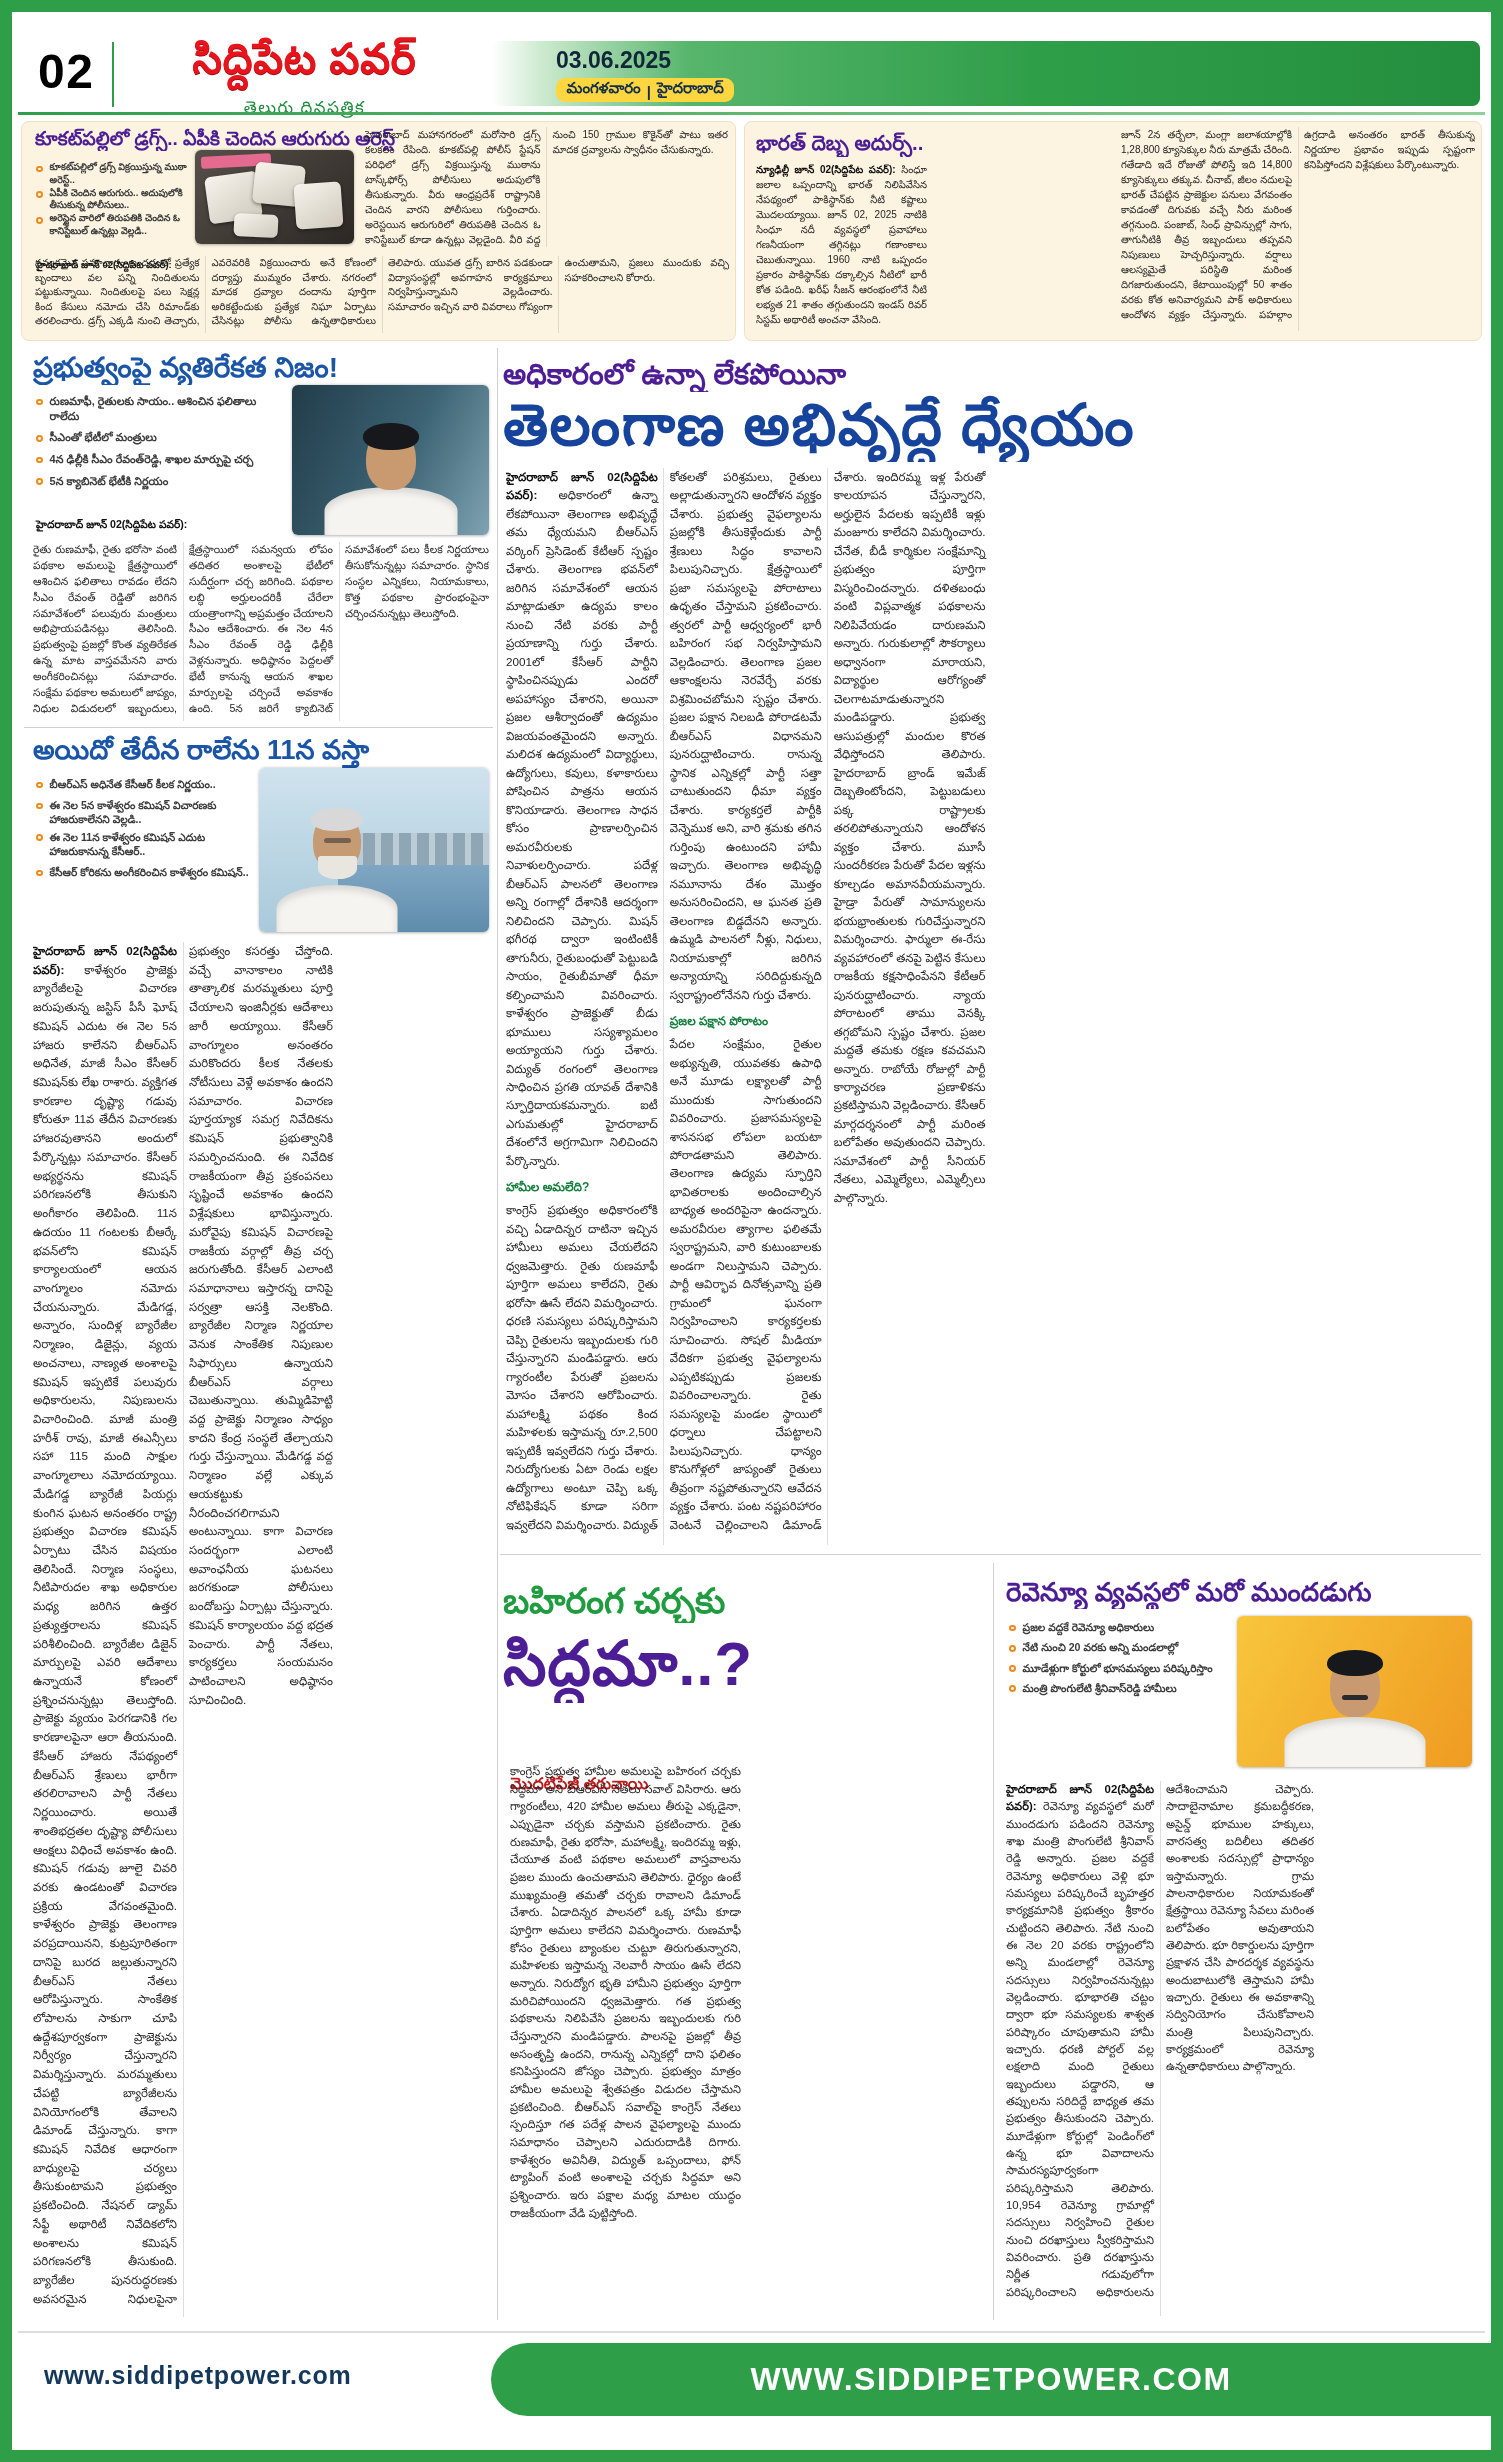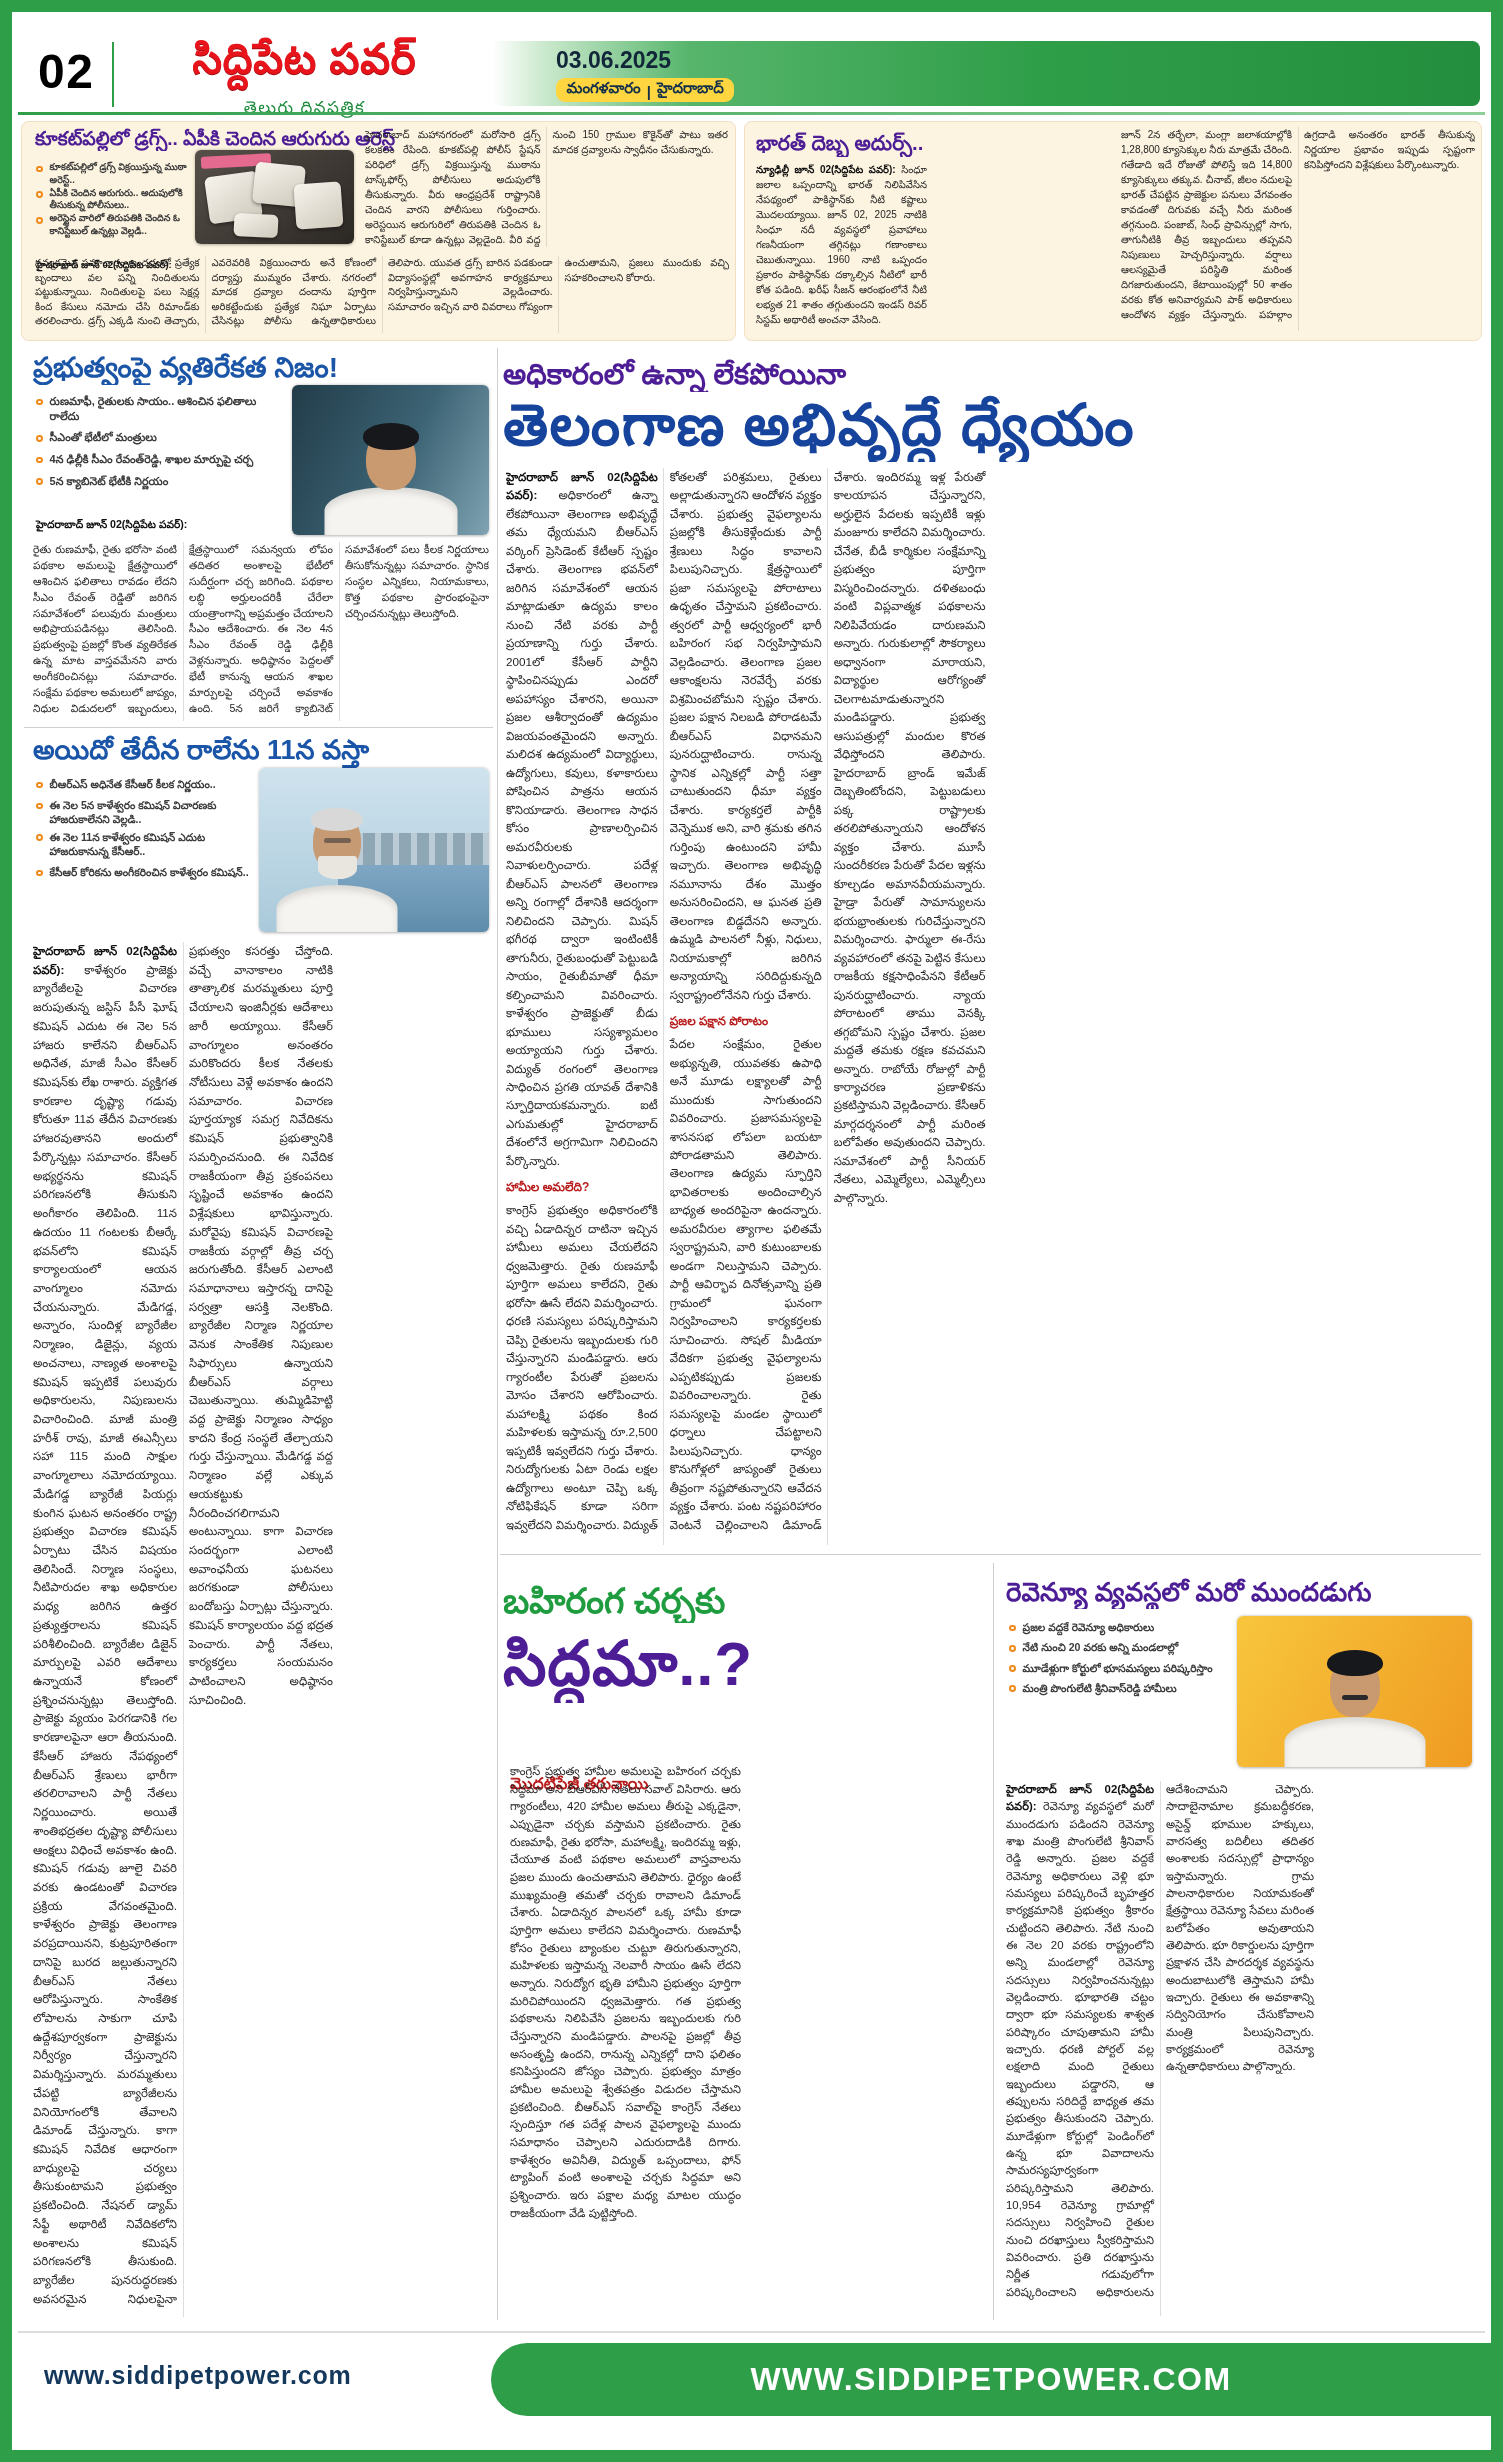--- a/index.html
+++ b/index.html
@@ -24,21 +24,21 @@
 .hl{line-height:1.25;white-space:nowrap;overflow:hidden}
 .hl-red{color:#4c1d95;font-weight:700}
 .hl-blue{color:#1b55a8;font-weight:800}
 .hl-green{color:#1f9c3f;font-weight:800}
 .center{}
 .cols{text-align:justify;color:#1f1f1f;overflow:hidden;column-fill:auto;column-gap:12px;column-rule:0.8px solid #e3d8c2}
 .cols.white-rule{column-rule:0.8px solid #dddddd}
 .c2{column-count:2}.c3{column-count:3}.c4{column-count:4}.c6{column-count:6}
 .cols p{margin:0 0 7.6px 0}
 .dl{font-weight:800;color:#0f0f0f}
-.sub{font-weight:800;color:#b91c1c;font-size:12px;margin:6px 0 4.5px}
+.sub{font-weight:800;color:#15803d;font-size:12px;margin:6px 0 4.5px}
 .blist{list-style:none}
 .blist li{display:flex;gap:6.8px;align-items:flex-start;font-weight:700;color:#3a3a3a;line-height:1.35}
 .bdot{flex:0 0 auto;width:6.8px;height:6.8px;margin-top:4.5px;border-radius:50%;border:2.3px solid #ef8a1a;background:#fff}
 .dateline-row{font-weight:800;color:#0f0f0f;margin-top:4.5px}
 
 .photo{position:absolute;border-radius:6px;overflow:hidden;box-shadow:0 0.8px 3px rgba(0,0,0,.3)}
 .packet{position:absolute;background:linear-gradient(150deg,#f7f4ed,#cfc9bc);border-radius:6px;box-shadow:0 1.5px 3.8px rgba(0,0,0,.45)}
 .pfig{position:absolute}
 .phead{position:relative;background:#c9996f;border-radius:48% 48% 44% 44%}
 .phair{position:absolute;background:#17181c;border-radius:50% 50% 45% 45%}

